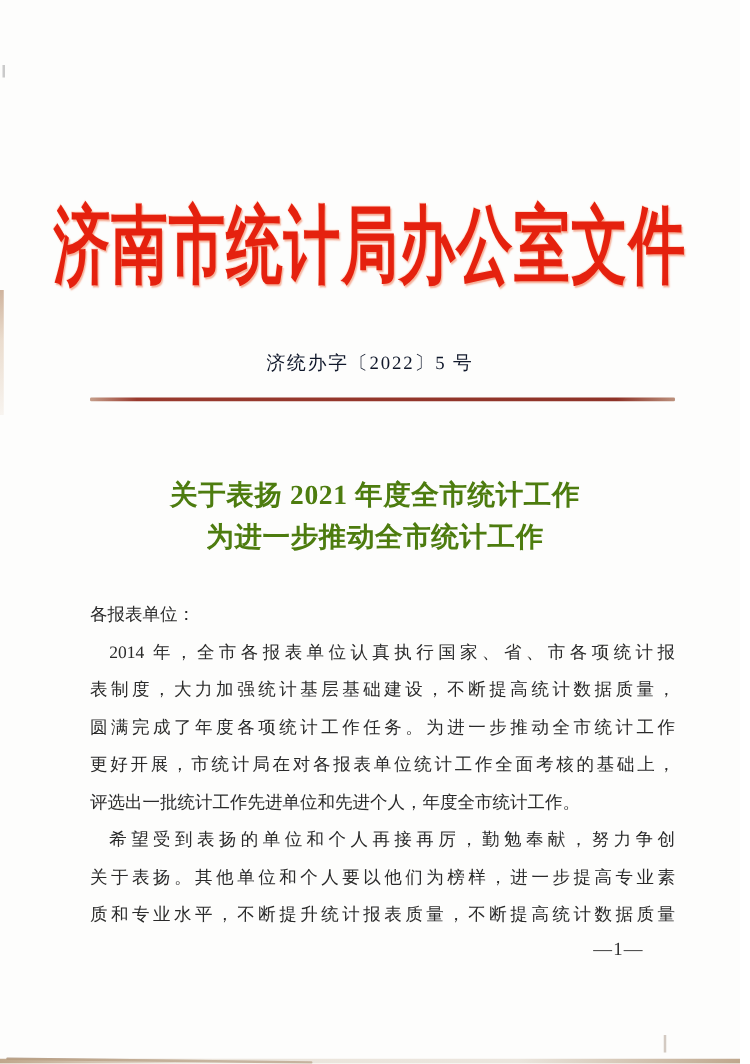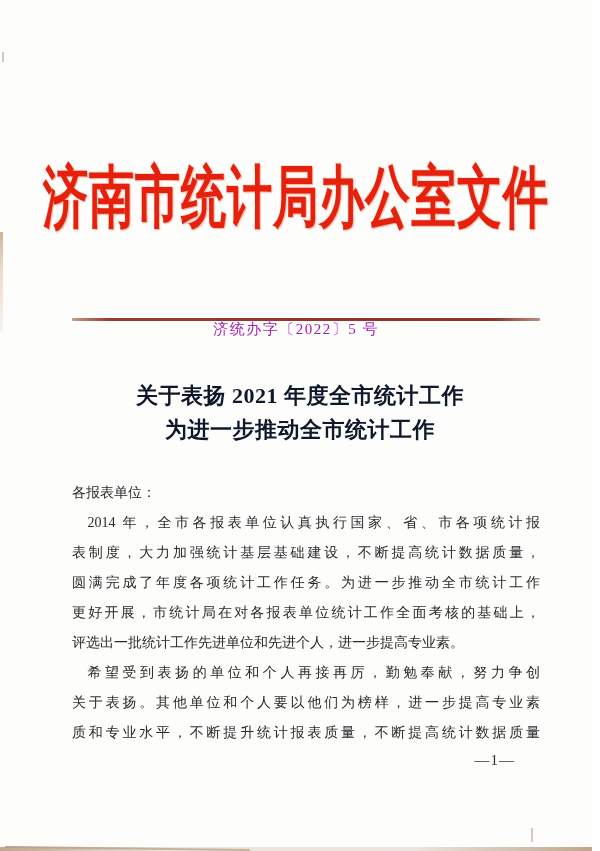--- a/index.html
+++ b/index.html
@@ -20,35 +20,34 @@
     letter-spacing: 1px;
     transform: scaleY(1.5); transform-origin: 50% 0;
     text-shadow: 1px 1px 1px rgba(235, 80, 30, 0.45), -0.5px -0.5px 0.5px rgba(255,140,90,0.25);
     white-space: nowrap;
   }
   
   .doc-number {
     position: absolute; top: 281px; left: 0; width: 100%;
     text-align: center;
     font-size: 15px; letter-spacing: 1.5px;
-    color: #a21caf;
-    margin-top: 39px;
+    color: #0f172a;
   }
   
   .red-rule {
     position: absolute; top: 318px; left: 72px; width: 468px; height: 2.5px;
     background: linear-gradient(90deg, #c59e8a 0%, #993a2e 8%, #8e3328 90%, #bb907c 100%);
     border-radius: 1px;
   }
   
   .doc-title {
     position: absolute; top: 379px; left: 36px; width: 528px;
     text-align: center;
     font-size: 22px; font-weight: 700; line-height: 34px;
-    color: #0f172a;
+    color: #4d7c0f;
     letter-spacing: 0.5px;
   }
   
   .body-block {
     position: absolute; top: 478px; left: 72px; width: 468px;
     font-size: 14px;
     color: var(--body-text, #2a2a2a);
   }
   .bline {
     height: 30px; line-height: 30px;
@@ -103,21 +102,21 @@
     <div>关于表扬 2021 年度全市统计工作</div>
     <div>为进一步推动全市统计工作</div>
   </div>
 
   <div class="body-block">
     <div class="bline salute">各报表单位：</div>
     <div class="bline just ind">2014 年，全市各报表单位认真执行国家、省、市各项统计报</div>
     <div class="bline just">表制度，大力加强统计基层基础建设，不断提高统计数据质量，</div>
     <div class="bline just">圆满完成了年度各项统计工作任务。为进一步推动全市统计工作</div>
     <div class="bline just">更好开展，市统计局在对各报表单位统计工作全面考核的基础上，</div>
-    <div class="bline">评选出一批统计工作先进单位和先进个人，进一步提高专业素。</div>
+    <div class="bline">评选出一批统计工作先进单位和先进个人，年度全市统计工作。</div>
     <div class="bline just ind">希望受到表扬的单位和个人再接再厉，勤勉奉献，努力争创</div>
     <div class="bline just">关于表扬。其他单位和个人要以他们为榜样，进一步提高专业素</div>
     <div class="bline just">质和专业水平，不断提升统计报表质量，不断提高统计数据质量</div>
   </div>
 
   <div class="page-number">—1—</div>
 
   <div class="art art-left-streak"></div>
   <div class="art art-left-dash"></div>
   <div class="art art-bottom-line"></div>

